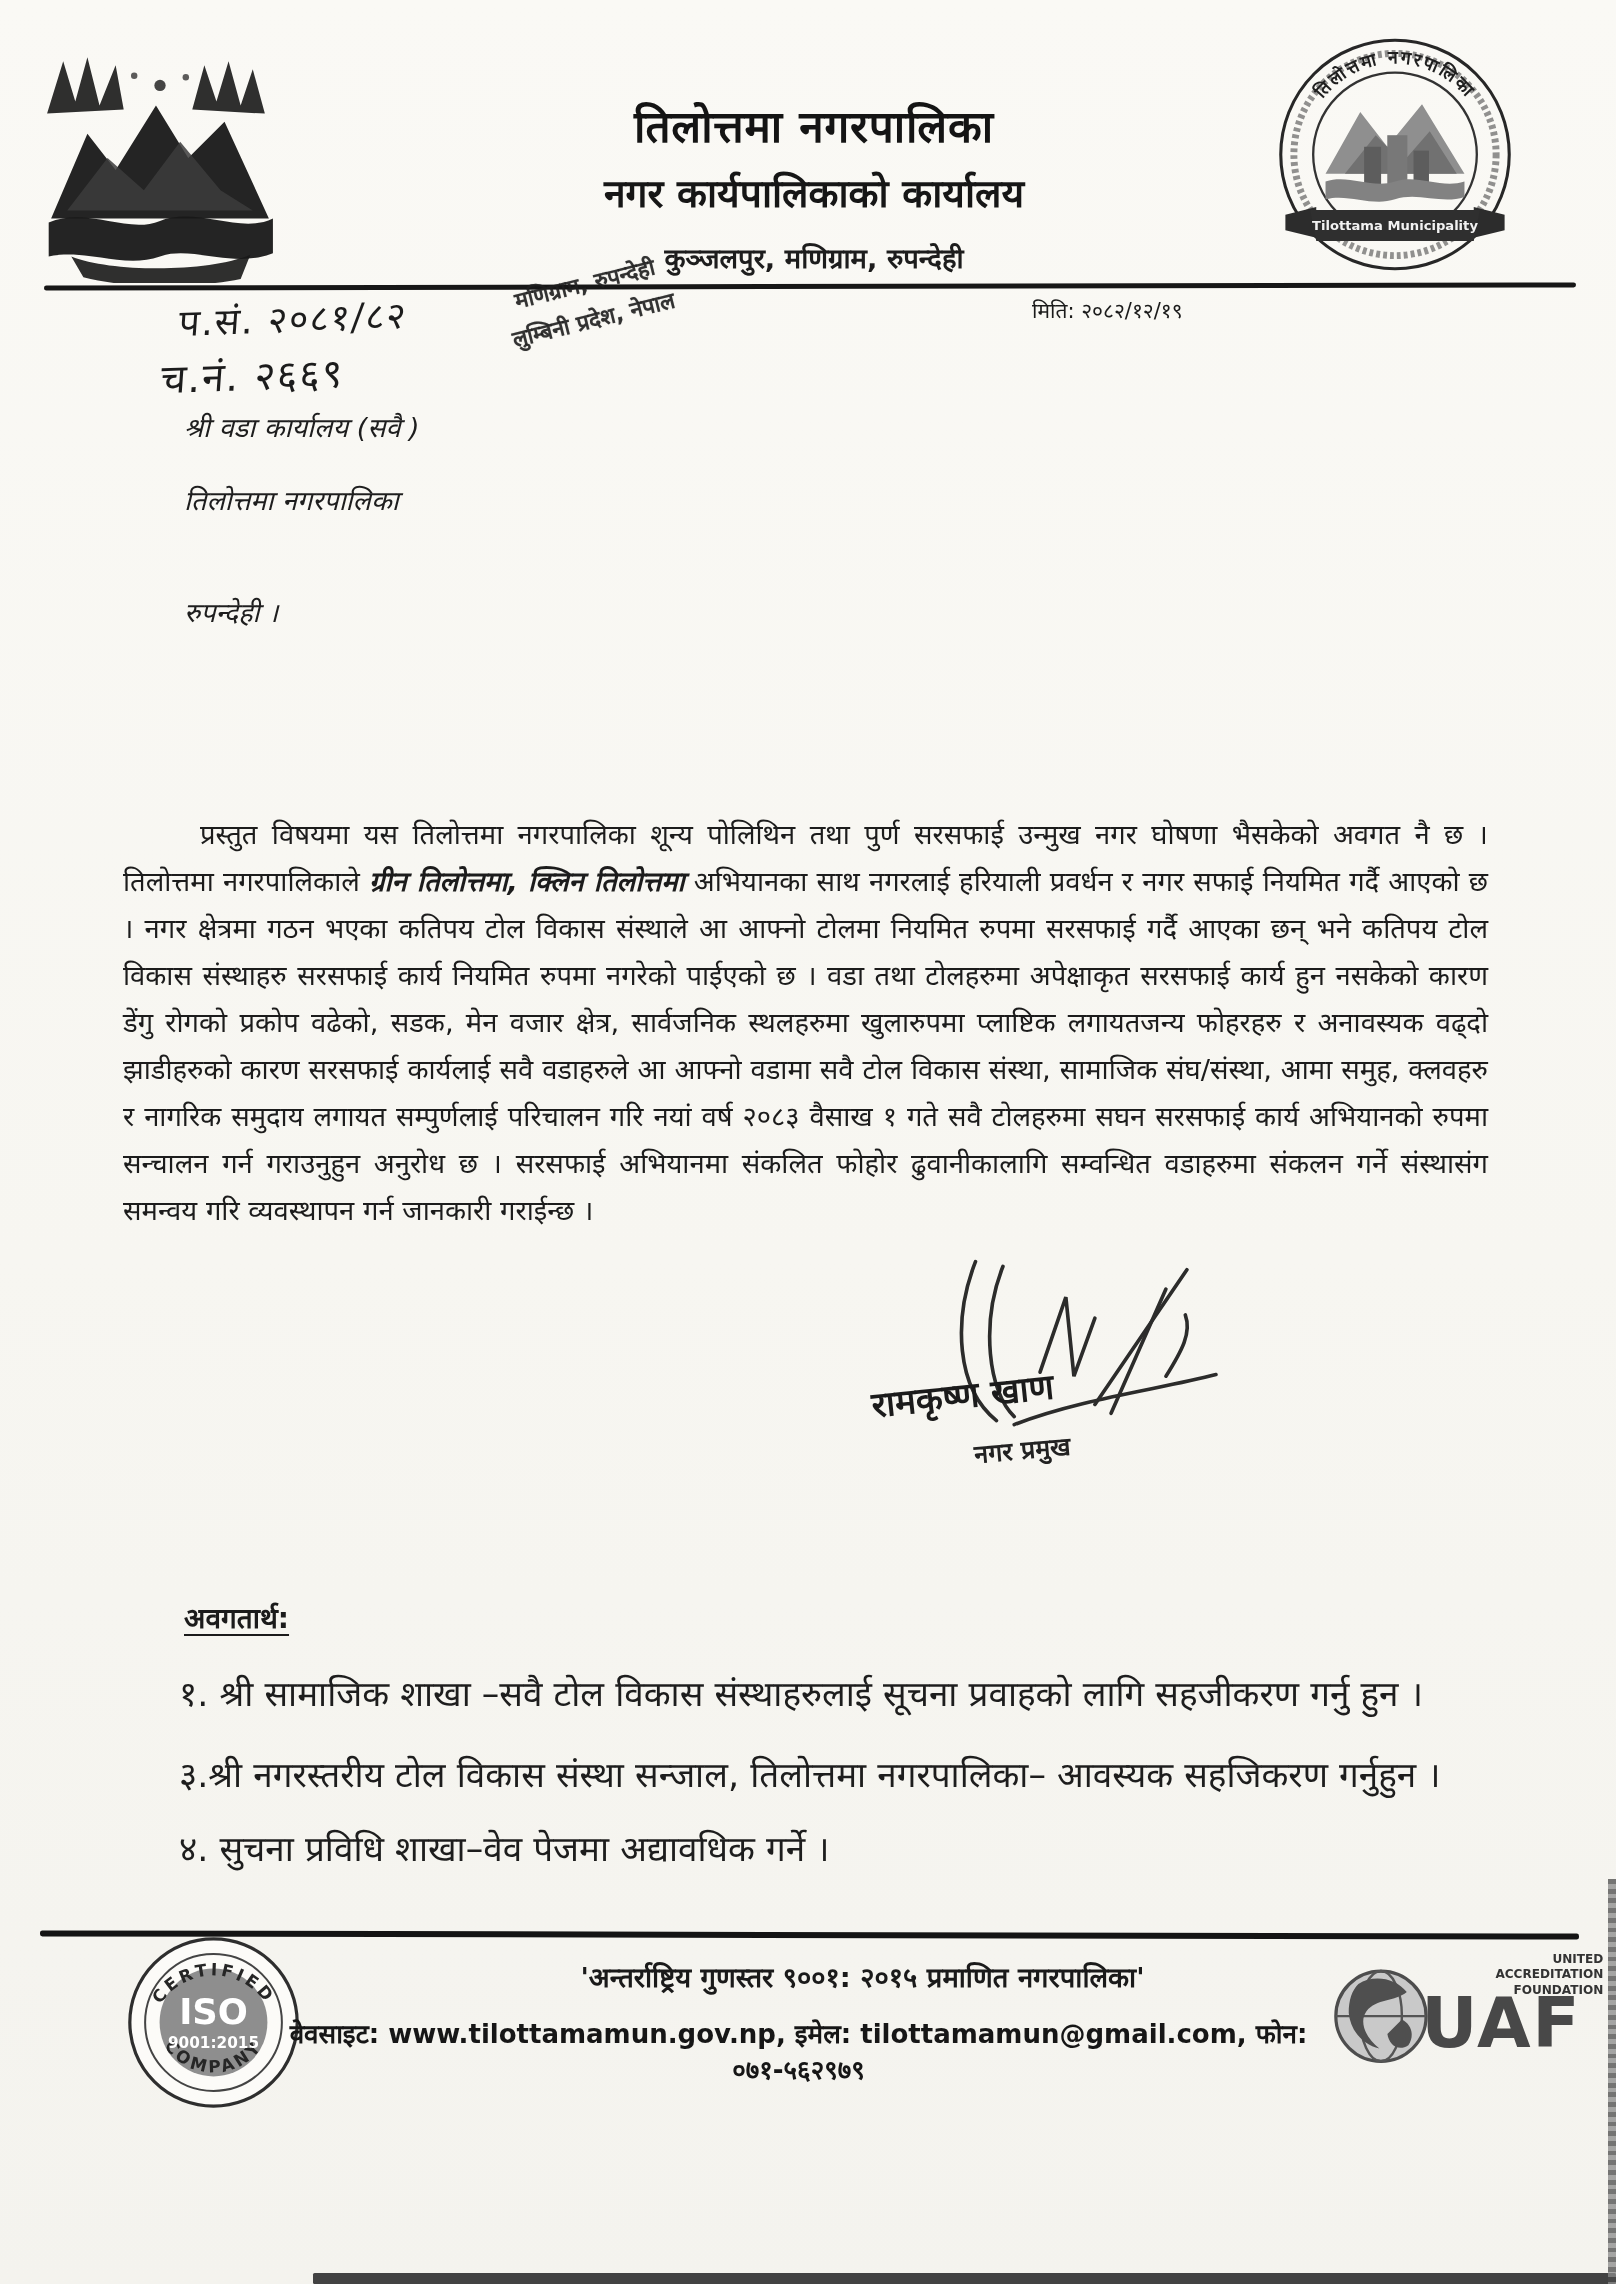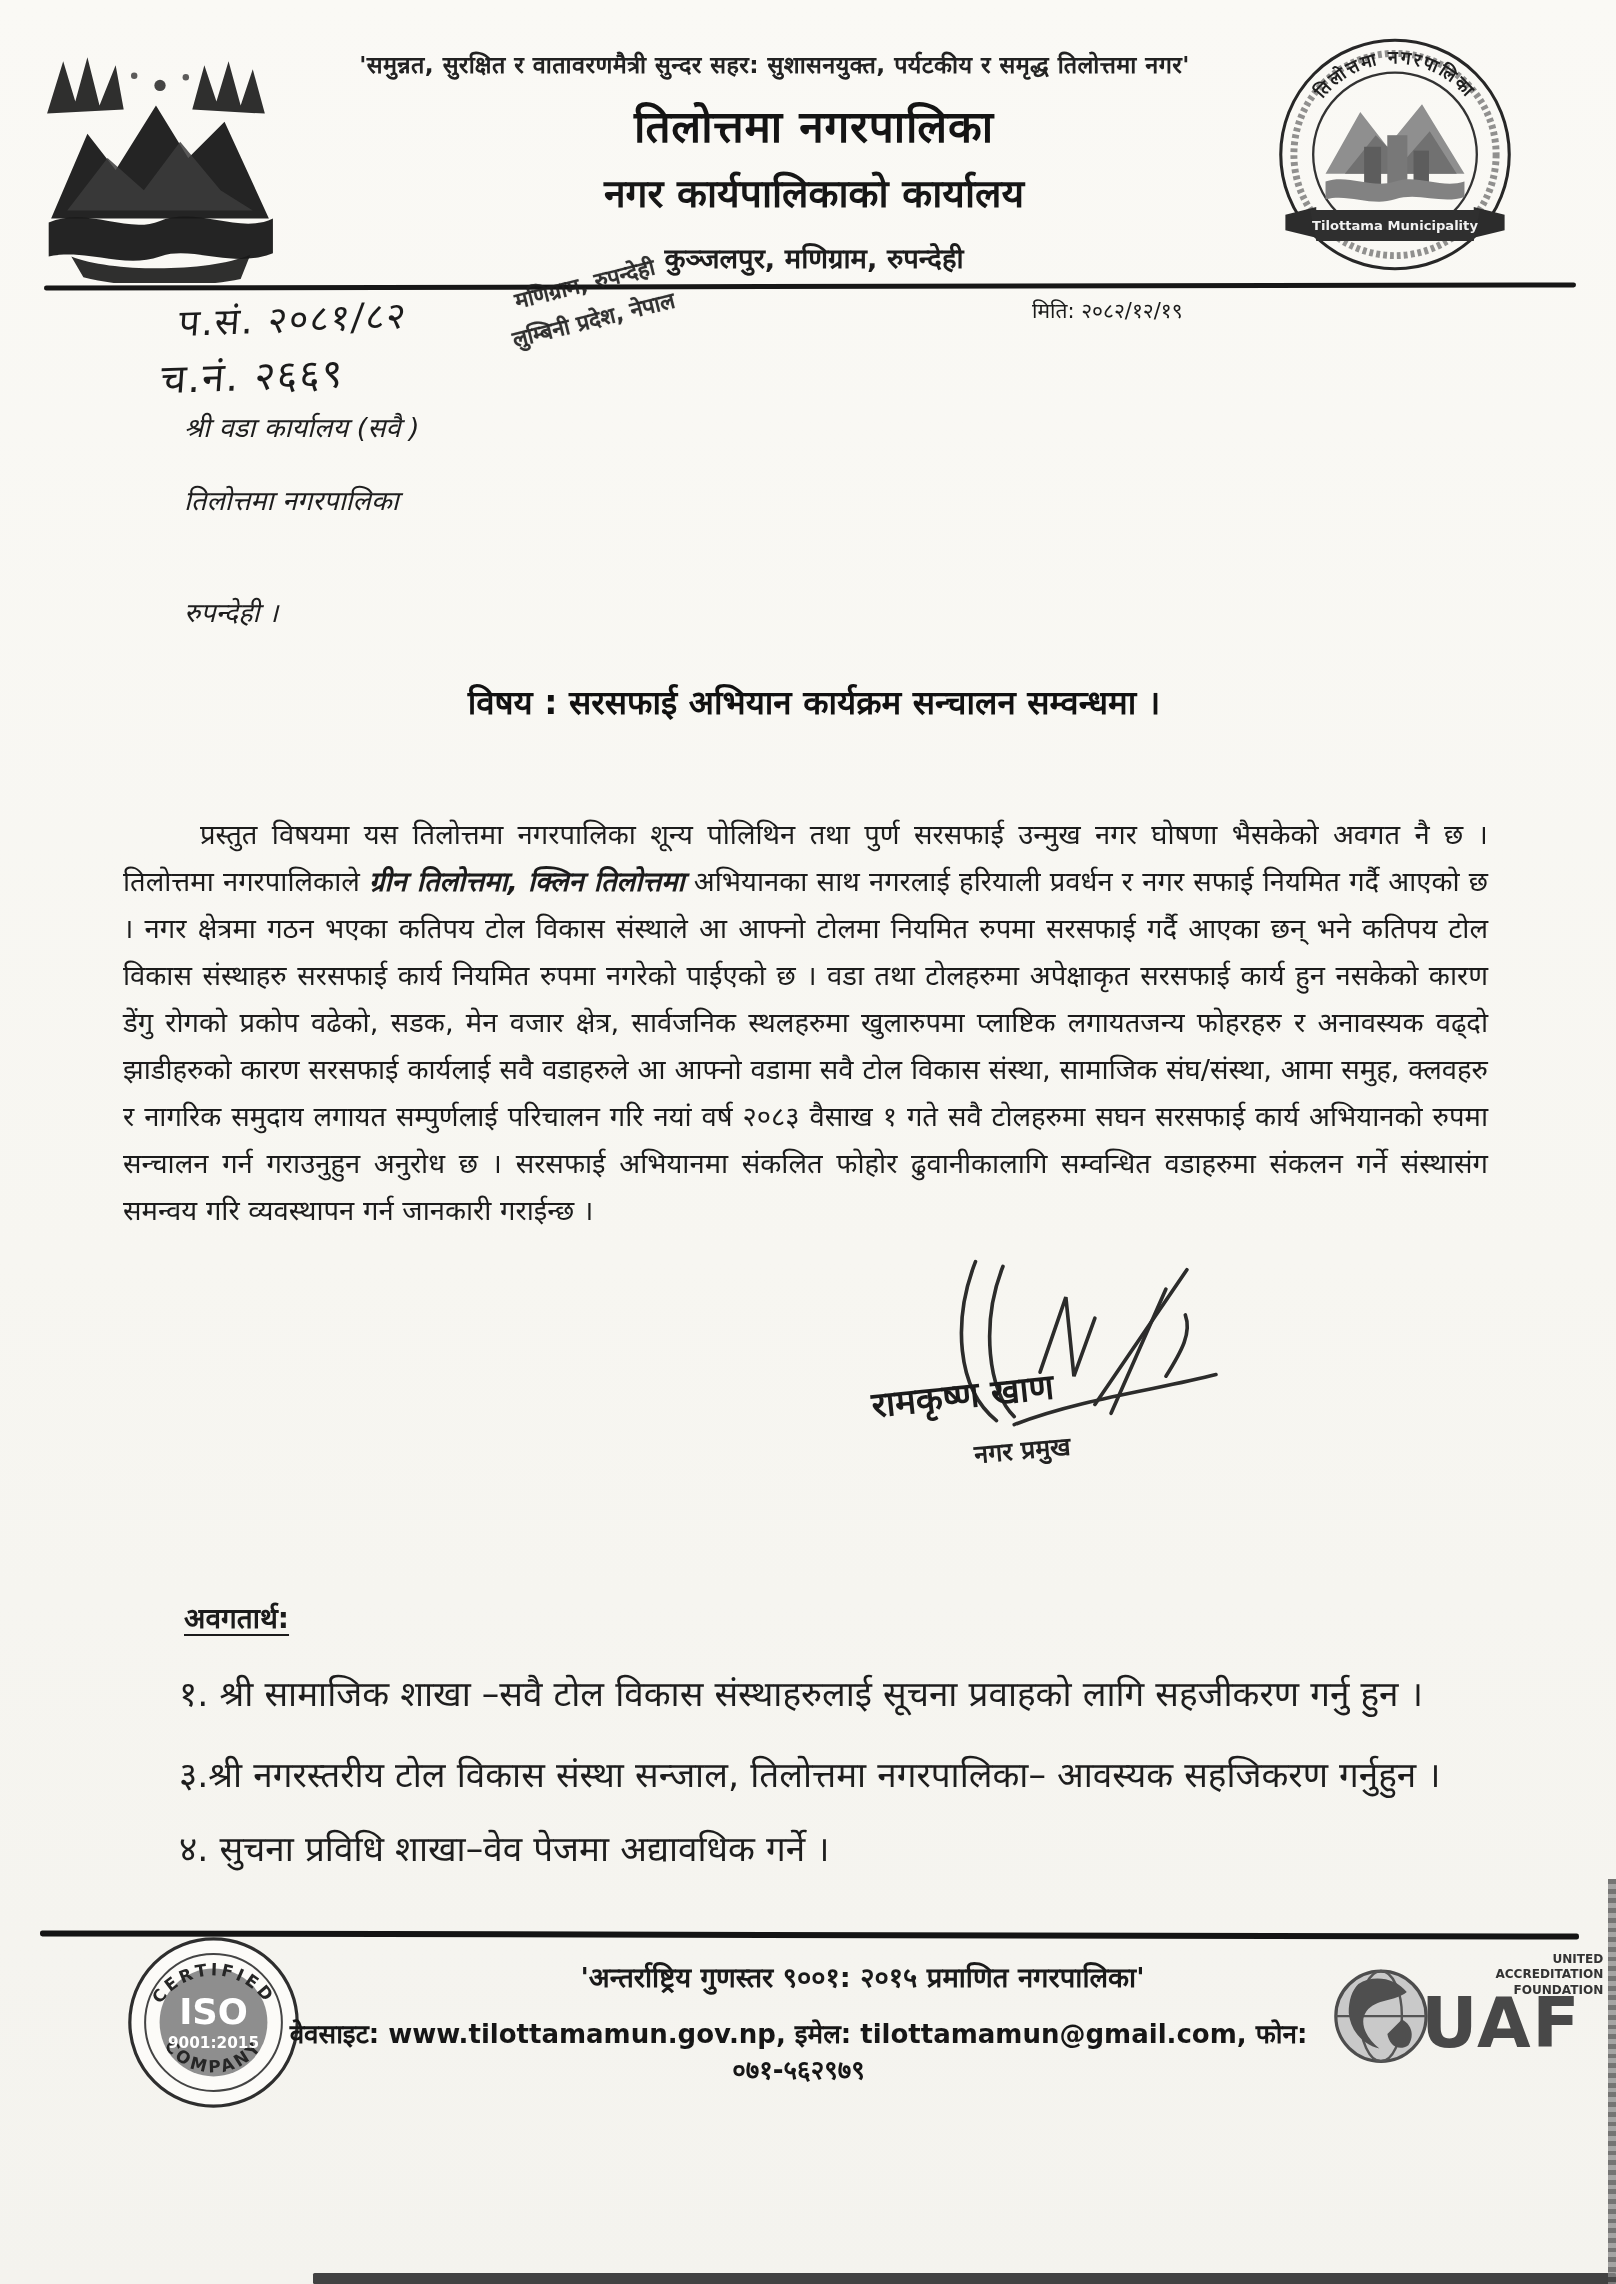--- a/index.html
+++ b/index.html
@@ -65,21 +65,20 @@
       <polygon points="15,225 60,120 95,165 145,85 185,150 230,105 285,225" opacity=".95"></polygon>
       <polygon points="35,215 85,150 130,190 175,130 225,190 265,215" fill="#3c3c3c" opacity=".85"></polygon>
       <path d="M12,230 C60,210 110,245 150,228 C195,210 250,245 290,225 L290,268 C240,288 190,258 150,272 C105,288 60,262 12,272 Z" opacity=".95"></path>
       <path d="M40,272 C90,292 210,292 262,270 L250,300 C190,312 110,312 55,298 Z" opacity=".9"></path>
       <circle cx="150" cy="60" r="7" opacity=".8"></circle>
       <circle cx="118" cy="48" r="4" opacity=".7"></circle>
       <circle cx="182" cy="50" r="4" opacity=".7"></circle>
     </g>
   </svg>
 
-  <div class="abs slogan center">'समुन्नत, सुरक्षित र वातावरणमैत्री सुन्दर सहर: सुशासनयुक्त, पर्यटकीय र समृद्ध तिलोत्तमा नगर'</div>
   <div class="abs muni center">तिलोत्तमा नगरपालिका</div>
   <div class="abs office center">नगर कार्यपालिकाको कार्यालय</div>
   <div class="abs addr center">कुञ्जलपुर, मणिग्राम, रुपन्देही</div>
 
   <svg class="abs" style="left:1266px;top:31px;" width="258" height="247" viewBox="0 0 320 320">
     <defs>
       <path id="sealArc" d="M 42,160 A 118,118 0 0 1 278,160"></path>
     </defs>
     <circle cx="160" cy="160" r="148" fill="none" stroke="#272727" stroke-width="4"></circle>
     <circle cx="160" cy="160" r="131" fill="none" stroke="#3a3a3a" stroke-width="9" stroke-dasharray="5 4" opacity=".55"></circle>
@@ -110,21 +109,20 @@
     <div>मणिग्राम, रुपन्देही</div>
     <div>लुम्बिनी प्रदेश, नेपाल</div>
   </div>
 
   <div class="abs date">मिति: २०८२/१२/१९</div>
 
   <div class="abs rcpt rcpt1">श्री वडा कार्यालय (सवै )</div>
   <div class="abs rcpt rcpt2">तिलोत्तमा नगरपालिका</div>
   <div class="abs rcpt rcpt3">रुपन्देही ।</div>
 
-  <div class="abs subject center">विषय : सरसफाई अभियान कार्यक्रम सन्चालन सम्वन्धमा ।</div>
 
   <p class="abs body-par"><span>प्रस्तुत विषयमा यस तिलोत्तमा नगरपालिका शून्य पोलिथिन तथा पुर्ण सरसफाई उन्मुख नगर घोषणा भैसकेको अवगत नै छ । तिलोत्तमा नगरपालिकाले </span><span class="em-phrase">ग्रीन तिलोत्तमा, क्लिन तिलोत्तमा</span><span> अभियानका साथ नगरलाई हरियाली प्रवर्धन र नगर सफाई नियमित गर्दै आएको छ । नगर क्षेत्रमा गठन भएका कतिपय टोल विकास संस्थाले आ आफ्नो टोलमा नियमित रुपमा सरसफाई गर्दै आएका छन् भने कतिपय टोल विकास संस्थाहरु सरसफाई कार्य नियमित रुपमा नगरेको पाईएको छ । वडा तथा टोलहरुमा अपेक्षाकृत सरसफाई कार्य हुन नसकेको कारण डेंगु रोगको प्रकोप वढेको, सडक, मेन वजार क्षेत्र, सार्वजनिक स्थलहरुमा खुलारुपमा प्लाष्टिक लगायतजन्य फोहरहरु र अनावस्यक वढ्दो झाडीहरुको कारण सरसफाई कार्यलाई सवै वडाहरुले आ आफ्नो वडामा सवै टोल विकास संस्था, सामाजिक संघ/संस्था, आमा समुह, क्लवहरु र नागरिक समुदाय लगायत सम्पुर्णलाई परिचालन गरि नयां वर्ष २०८३ वैसाख १ गते सवै टोलहरुमा सघन सरसफाई कार्य अभियानको रुपमा सन्चालन गर्न गराउनुहुन अनुरोध छ । सरसफाई अभियानमा संकलित फोहोर ढुवानीकालागि सम्वन्धित वडाहरुमा संकलन गर्ने संस्थासंग समन्वय गरि व्यवस्थापन गर्न जानकारी गराईन्छ ।</span></p>
 
   <svg class="abs sig-scrawl" width="347" height="194" viewBox="0 0 430 240">
     <g fill="none" stroke="#1b1b1b" stroke-width="4.5" stroke-linecap="round" opacity=".92">
       <path d="M70,8 C42,80 46,165 96,205"></path>
       <path d="M104,14 C76,85 86,170 118,200"></path>
       <path d="M150,145 L182,52 L192,150 L218,78"></path>
       <path d="M218,185 L332,18"></path>
       <path d="M238,196 L306,42"></path>

